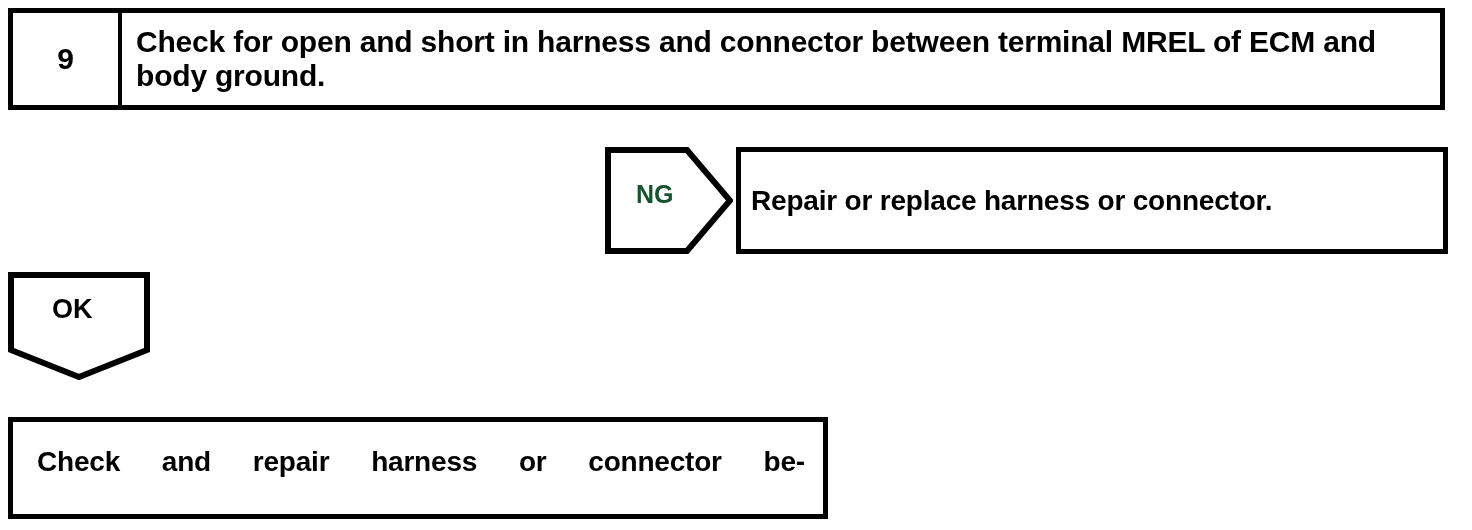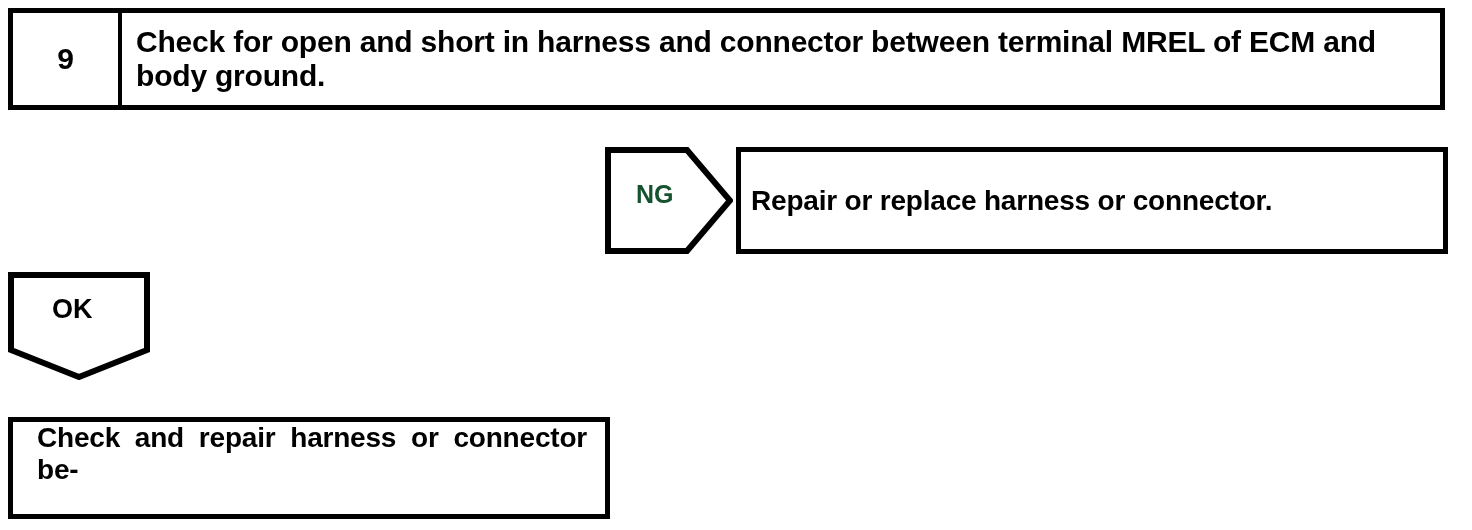--- a/index.html
+++ b/index.html
@@ -125,26 +125,26 @@
     font-weight: bold;
     color: #000000;
     line-height: 1;
   }
 
   
   .result-box {
     position: absolute;
     left: 8px;
     top: 417px;
-    width: 602px;
+    width: 820px;
     height: 102px;
     box-sizing: border-box;
     border: 5px solid #000000;
     background: #ffffff;
-    padding: 0 18px 0 24px;
+    padding: 24px 18px 0 24px;
   }
   .result-text {
     font-size: 28px;
     font-weight: bold;
     color: #000000;
     line-height: 1.14;
     letter-spacing: -0.2px;
     text-align: justify;
     text-align-last: left;
   }

